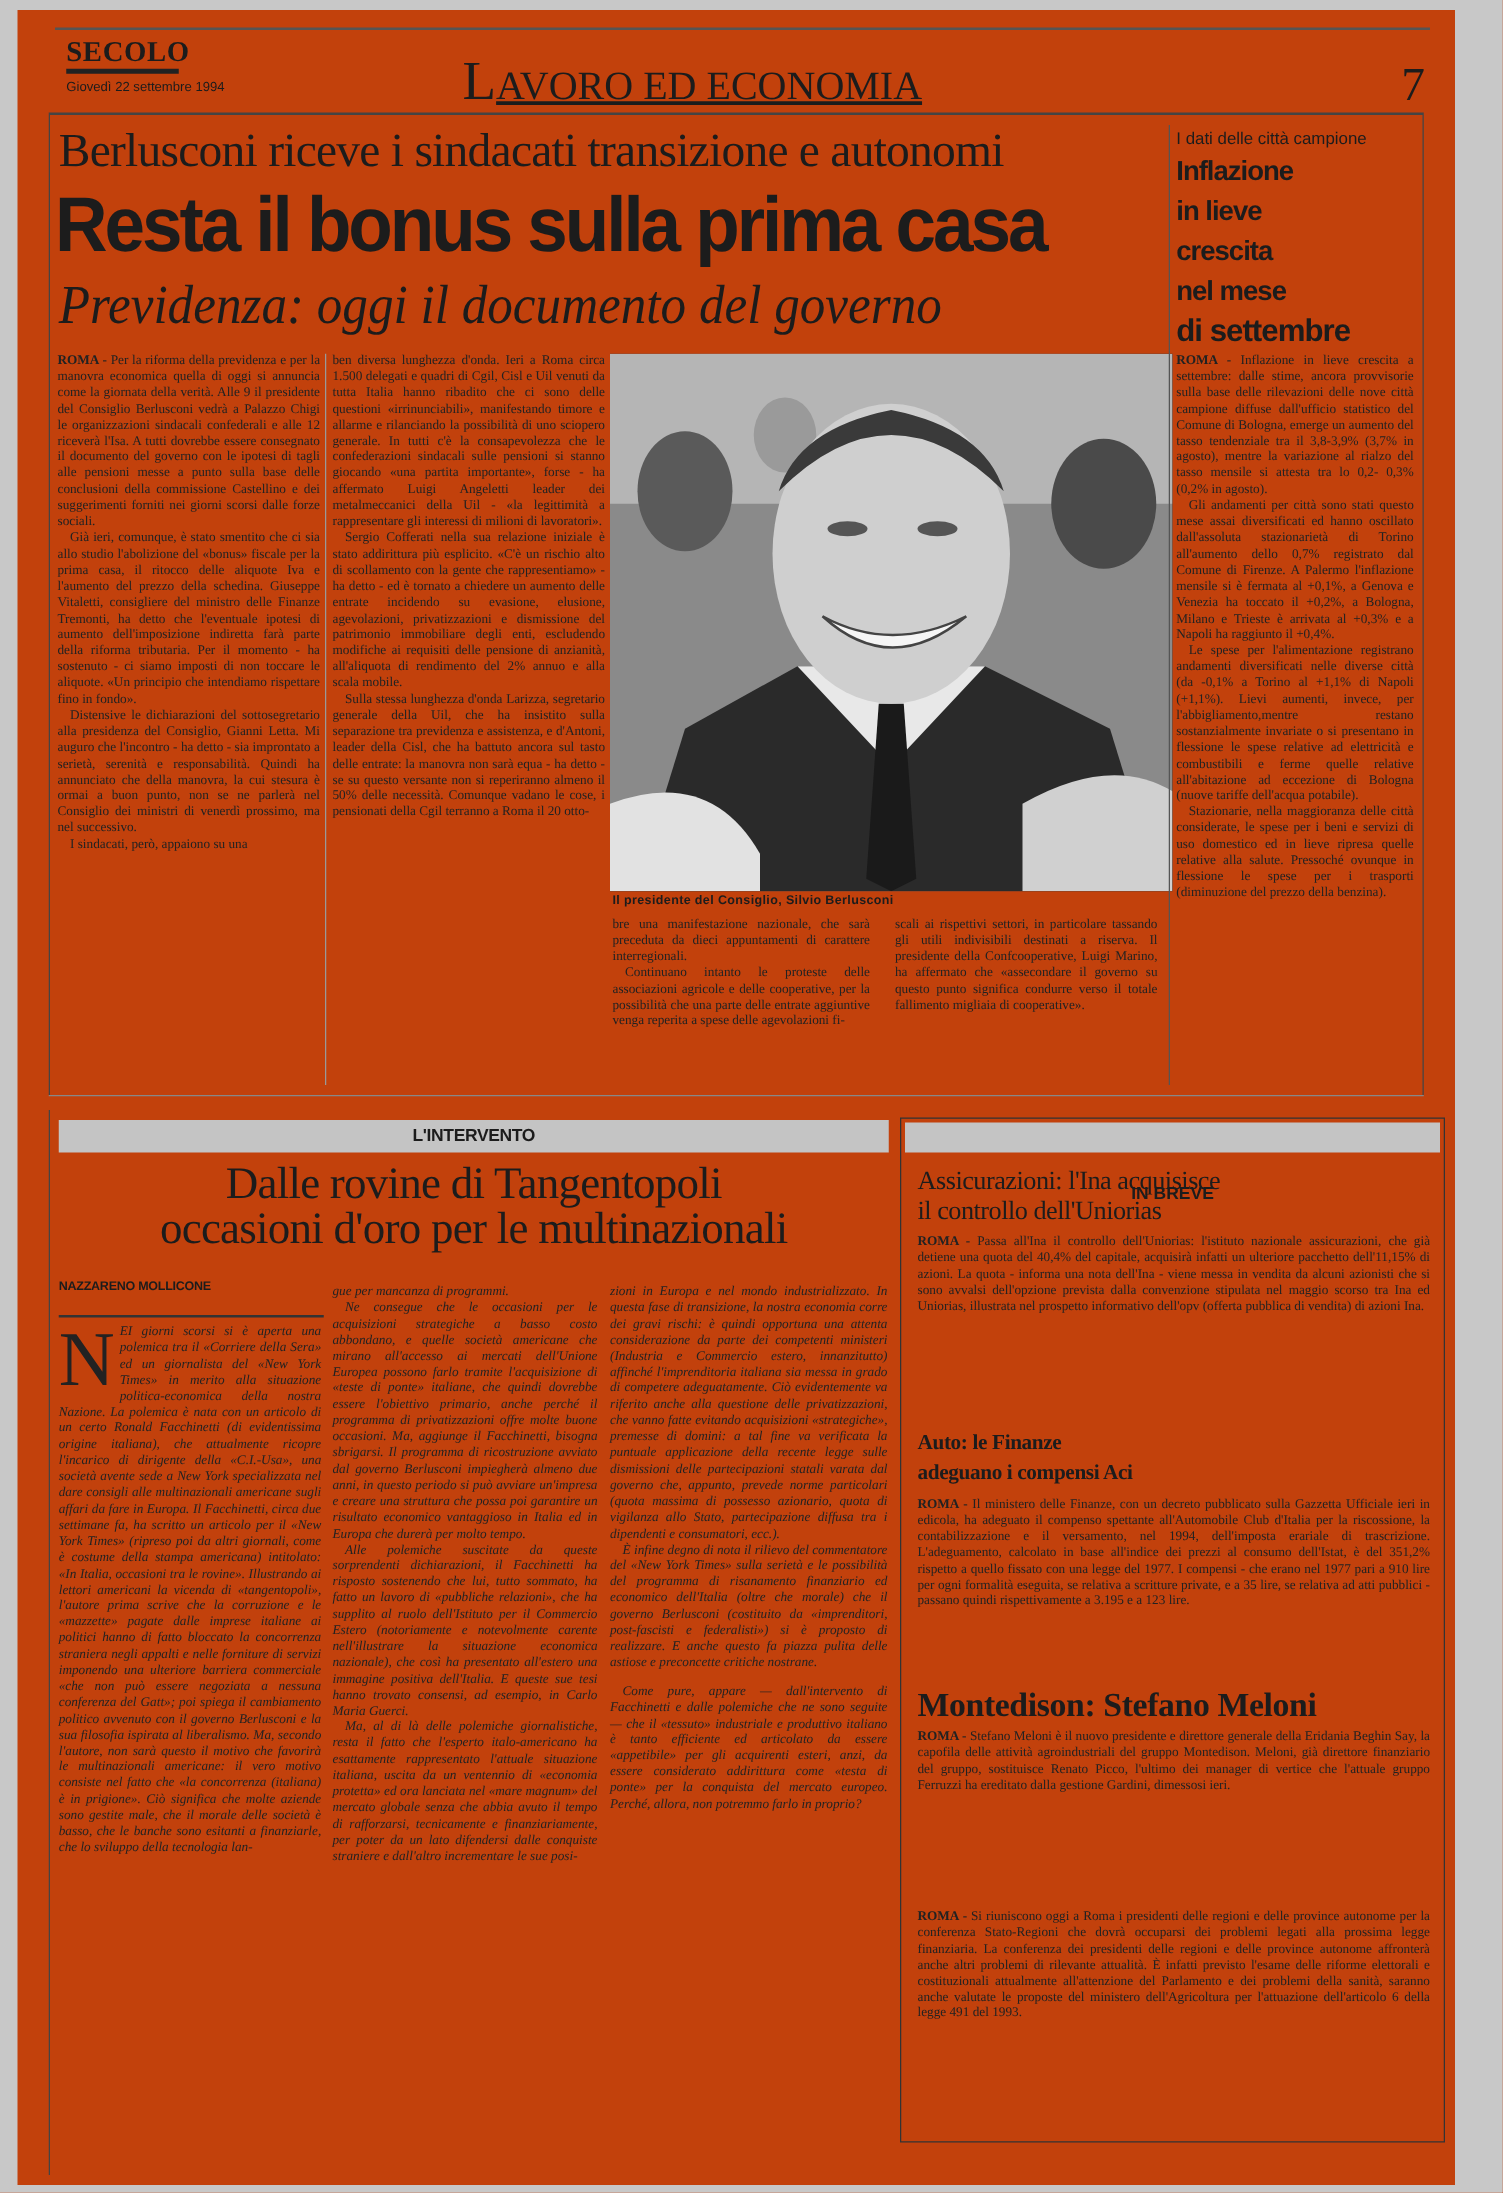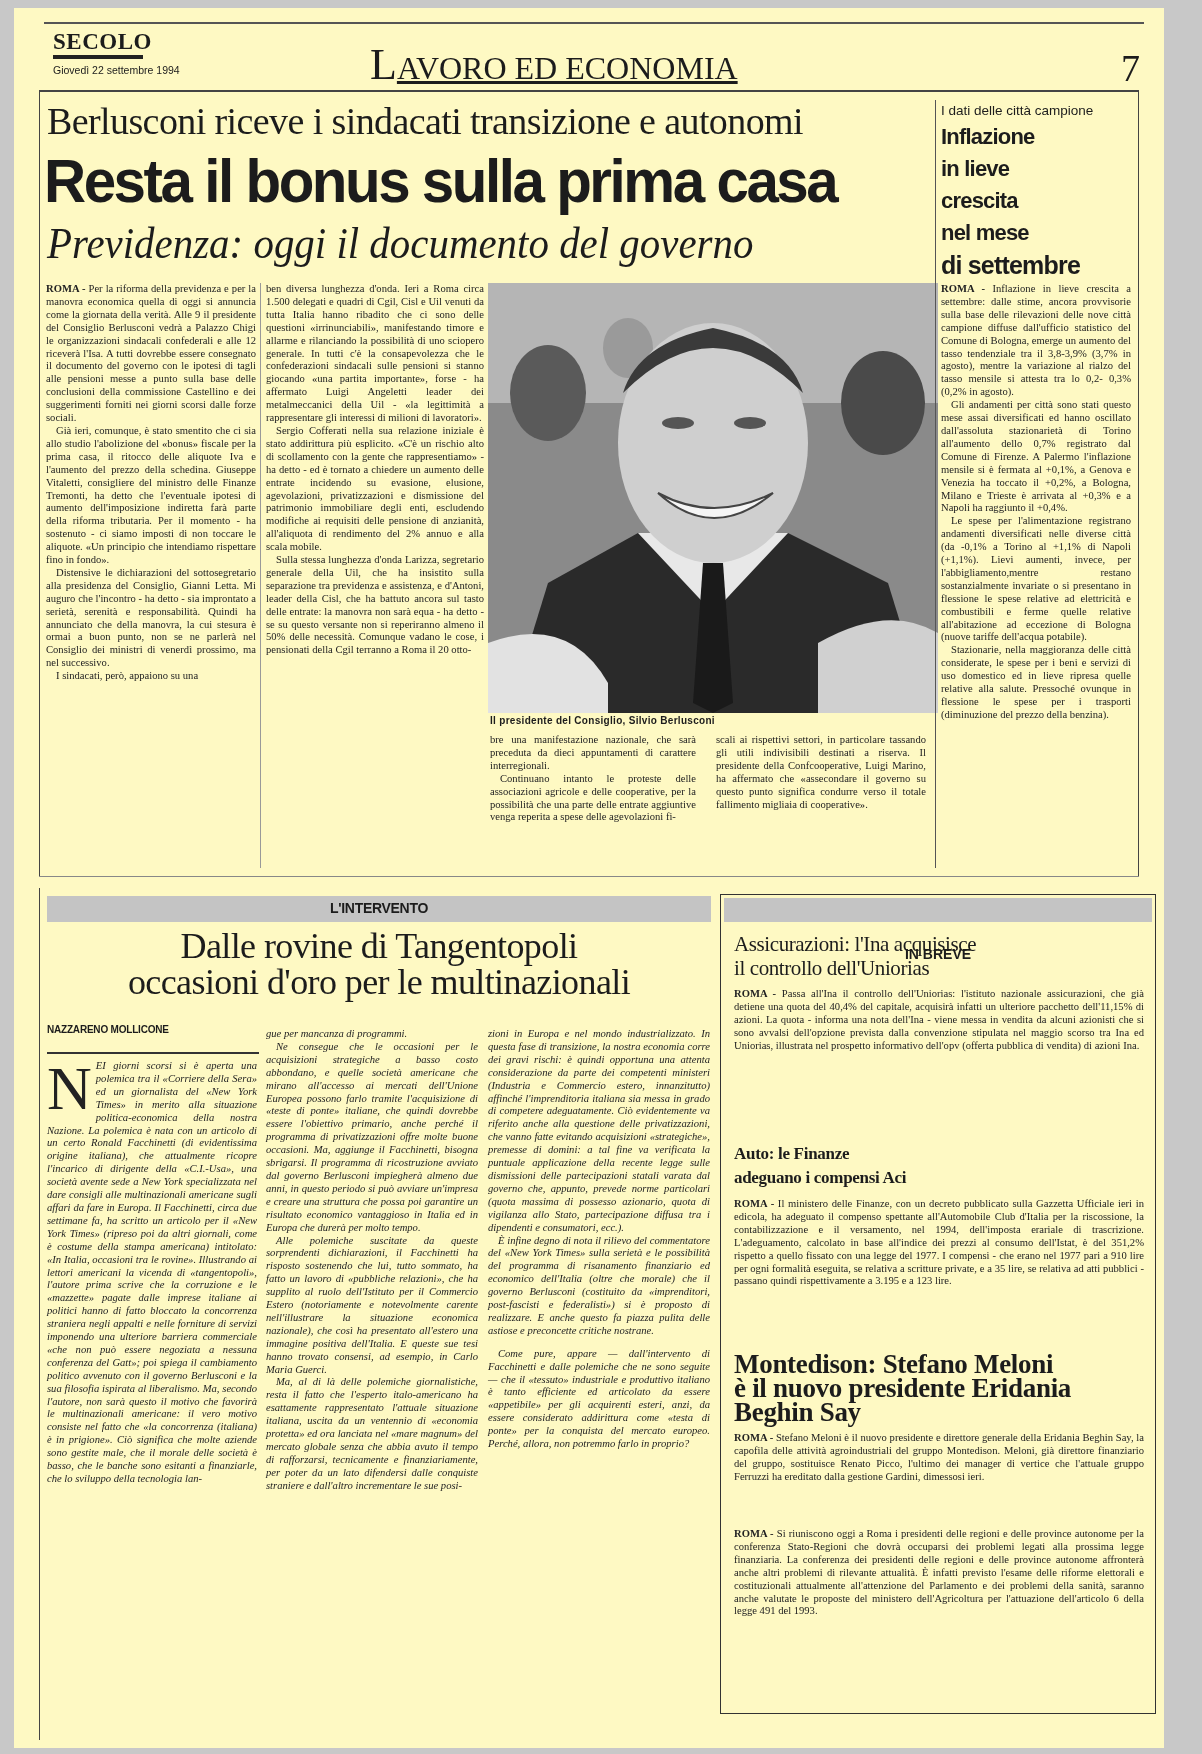--- a/index.html
+++ b/index.html
@@ -1,18 +1,18 @@
 <!DOCTYPE html>
 <html><head>
 <meta charset="utf-8">
 <style>
   * { box-sizing: border-box; margin: 0; padding: 0; }
   html, body { width: 1202px; height: 1754px; background: #c8c8c8; overflow: hidden; }
   body { position: relative; font-family: "Liberation Serif", serif; color: #1c1c1c; }
-  .page { position: absolute; left: 14px; top: 8px; width: 1150px; height: 1740px; background: #fef9c3; }
+  .page { position: absolute; left: 14px; top: 8px; width: 1150px; height: 1740px; background: #c2410c; }
   .abs { position: absolute; }
   .serif { font-family: "Liberation Serif", serif; }
   .sans { font-family: "Liberation Sans", sans-serif; }
   .txt { font-size: 10.6px; line-height: 12.9px; text-align: justify; hyphens: auto; color: #222; }
   .txt p { text-indent: 10px; }
   .txt p:first-child { text-indent: 0; }
   .ital { font-style: italic; }
   .roma { font-weight: bold; }
   .rule-h { position: absolute; height: 1px; background: #333; }
   .rule-v { position: absolute; width: 1px; background: #444; }
@@ -143,21 +143,20 @@
       <div>adeguano i compensi Aci</div>
     </div>
     <div class="txt" style="margin-top:8px;">
         <p style="text-indent:0"><span class="roma">ROMA -</span> <span>Il ministero delle Finanze, con un decreto pubblicato sulla Gazzetta Ufficiale ieri in edicola, ha adeguato il compenso spettante all'Automobile Club d'Italia per la riscossione, la contabilizzazione e il versamento, nel 1994, dell'imposta erariale di trascrizione. L'adeguamento, calcolato in base all'indice dei prezzi al consumo dell'Istat, è del 351,2% rispetto a quello fissato con una legge del 1977. I compensi - che erano nel 1977 pari a 910 lire per ogni formalità eseguita, se relativa a scritture private, e a 35 lire, se relativa ad atti pubblici - passano quindi rispettivamente a 3.195 e a 123 lire.</span></p>
       </div>
   </div>
 
   <div class="abs" style="left:720px; top:1344px; width:410px;">
     <div class="serif" style="font-size:27px; line-height:24px; font-weight:bold; letter-spacing:-0.3px;">
       <div>Montedison: Stefano Meloni</div>
-      <div>è il nuovo presidente Eridania Beghin Say</div>
     </div>
     <div class="txt" style="margin-top:8px;">
         <p style="text-indent:0"><span class="roma">ROMA -</span> <span>Stefano Meloni è il nuovo presidente e direttore generale della Eridania Beghin Say, la capofila delle attività agroindustriali del gruppo Montedison. Meloni, già direttore finanziario del gruppo, sostituisce Renato Picco, l'ultimo dei manager di vertice che l'attuale gruppo Ferruzzi ha ereditato dalla gestione Gardini, dimessosi ieri.</span></p>
       </div>
   </div>
 
   <div class="abs" style="left:720px; top:1512px; width:410px;">
     <div class="txt" style="margin-top:8px;">
         <p style="text-indent:0"><span class="roma">ROMA -</span> <span>Si riuniscono oggi a Roma i presidenti delle regioni e delle province autonome per la conferenza Stato-Regioni che dovrà occuparsi dei problemi legati alla prossima legge finanziaria. La conferenza dei presidenti delle regioni e delle province autonome affronterà anche altri problemi di rilevante attualità. È infatti previsto l'esame delle riforme elettorali e costituzionali attualmente all'attenzione del Parlamento e dei problemi della sanità, saranno anche valutate le proposte del ministero dell'Agricoltura per l'attuazione dell'articolo 6 della legge 491 del 1993.</span></p>
       </div>

